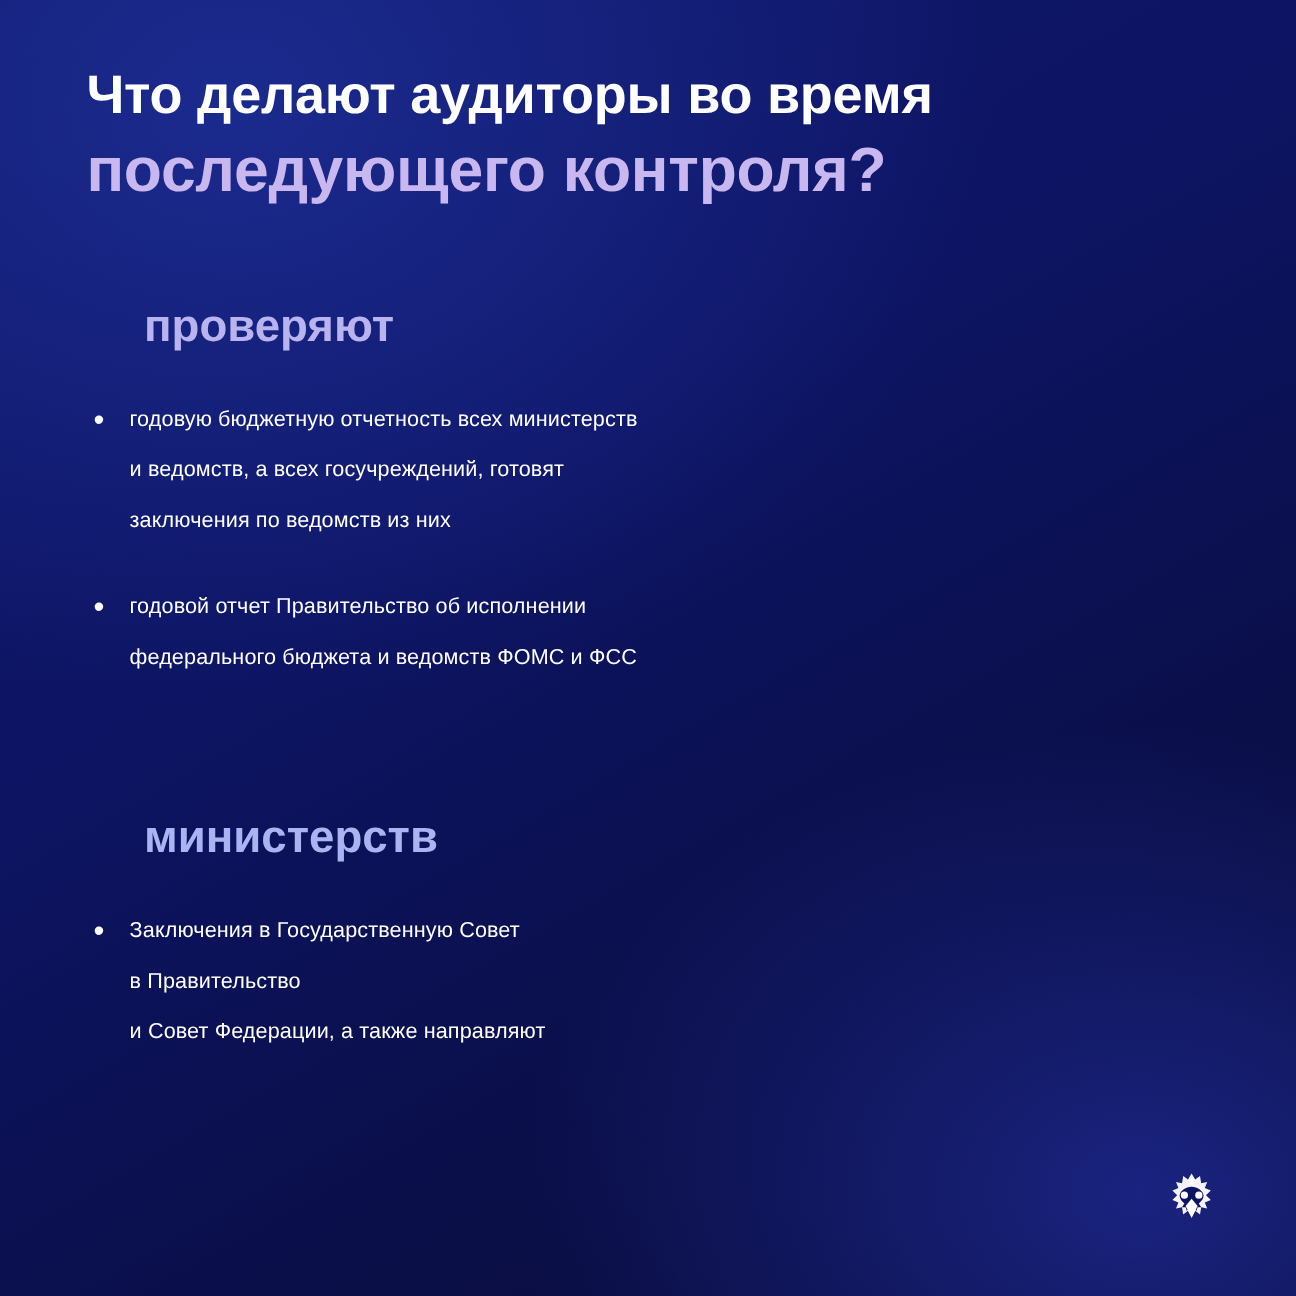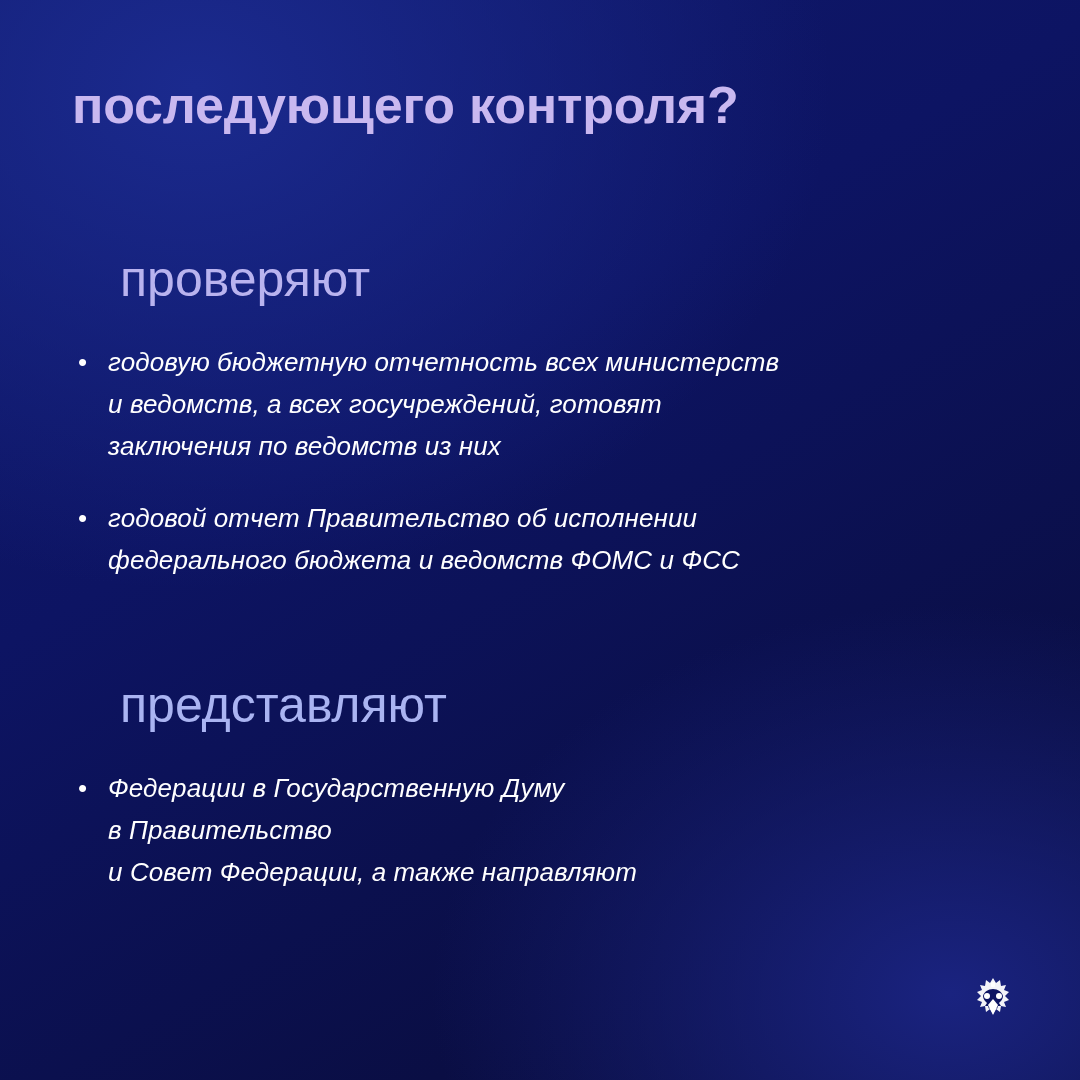--- a/index.html
+++ b/index.html
@@ -38,35 +38,35 @@
     letter-spacing: -0.2px;
     line-height: 1.18;
     white-space: nowrap;
   }
   .headline-line2 {
     font-size: 52px;
     font-weight: 700;
     color: #c9b8f0;
     letter-spacing: -0.2px;
     line-height: 1.2;
-    margin-top: 22px;
+    margin-top: 6px;
     white-space: nowrap;
   }
 
   .section {
     position: absolute;
     left: 72px;
     width: 940px;
   }
   .section-check { top: 252px; }
   .section-present { top: 678px; }
 
   .section-title {
-    font-size: 50px;
-    font-weight: 400;
+    font-size: 38px;
+    font-weight: 700;
     color: #b8b4ee;
     margin: 0 0 34px 48px;
     line-height: 1.1;
   }
   .section-title.violet { color: #b9b3ef; }
   .section-title.blue { color: #aab4f2; }
 
   .bullets {
     margin: 0;
     padding: 0;
@@ -82,44 +82,44 @@
     flex: 0 0 auto;
     width: 30px;
     color: #ffffff;
     font-size: 26px;
     line-height: 42px;
     text-align: left;
     padding-left: 6px;
   }
   .bullet-text {
     color: #ffffff;
-    font-size: 26px;
+    font-size: 18px;
     line-height: 42px;
     font-weight: 400;
     letter-spacing: 0.1px;
     max-width: 830px;
-    font-style: italic;
   }
   .bullet-text .ln { display: block; }
 
   .emblem {
     position: absolute;
     right: 58px;
     bottom: 50px;
     width: 58px;
     height: 58px;
   }
   .emblem svg { display: block; }
 </style>
 </head>
 <body>
 
 <div class="slide">
 
   <div class="headline">
+    <div class="headline-line1">Что делают аудиторы во время</div>
     <div class="headline-line2">последующего контроля?</div>
   </div>
 
   <div class="section section-check">
     <div class="section-title violet">проверяют</div>
     <ul class="bullets">
       <li class="bullet-row">
         <span class="bullet-dot">•</span>
         <span class="bullet-text">
           <span class="ln">годовую бюджетную отчетность всех министерств</span>
@@ -131,26 +131,26 @@
         <span class="bullet-dot">•</span>
         <span class="bullet-text">
           <span class="ln">годовой отчет Правительство об исполнении</span>
           <span class="ln">федерального бюджета и ведомств ФОМС и ФСС</span>
         </span>
       </li>
     </ul>
   </div>
 
   <div class="section section-present">
-    <div class="section-title blue">представляют</div>
+    <div class="section-title blue">министерств</div>
     <ul class="bullets">
       <li class="bullet-row">
         <span class="bullet-dot">•</span>
         <span class="bullet-text">
-          <span class="ln">Федерации в Государственную Думу</span>
+          <span class="ln">Заключения в Государственную Совет</span>
           <span class="ln">в Правительство</span>
           <span class="ln">и Совет Федерации, а также направляют</span>
         </span>
       </li>
     </ul>
   </div>
 
   <div class="emblem">
     <svg width="58" height="58" viewBox="0 0 58 58" aria-hidden="true">
       <g fill="#ffffff">

